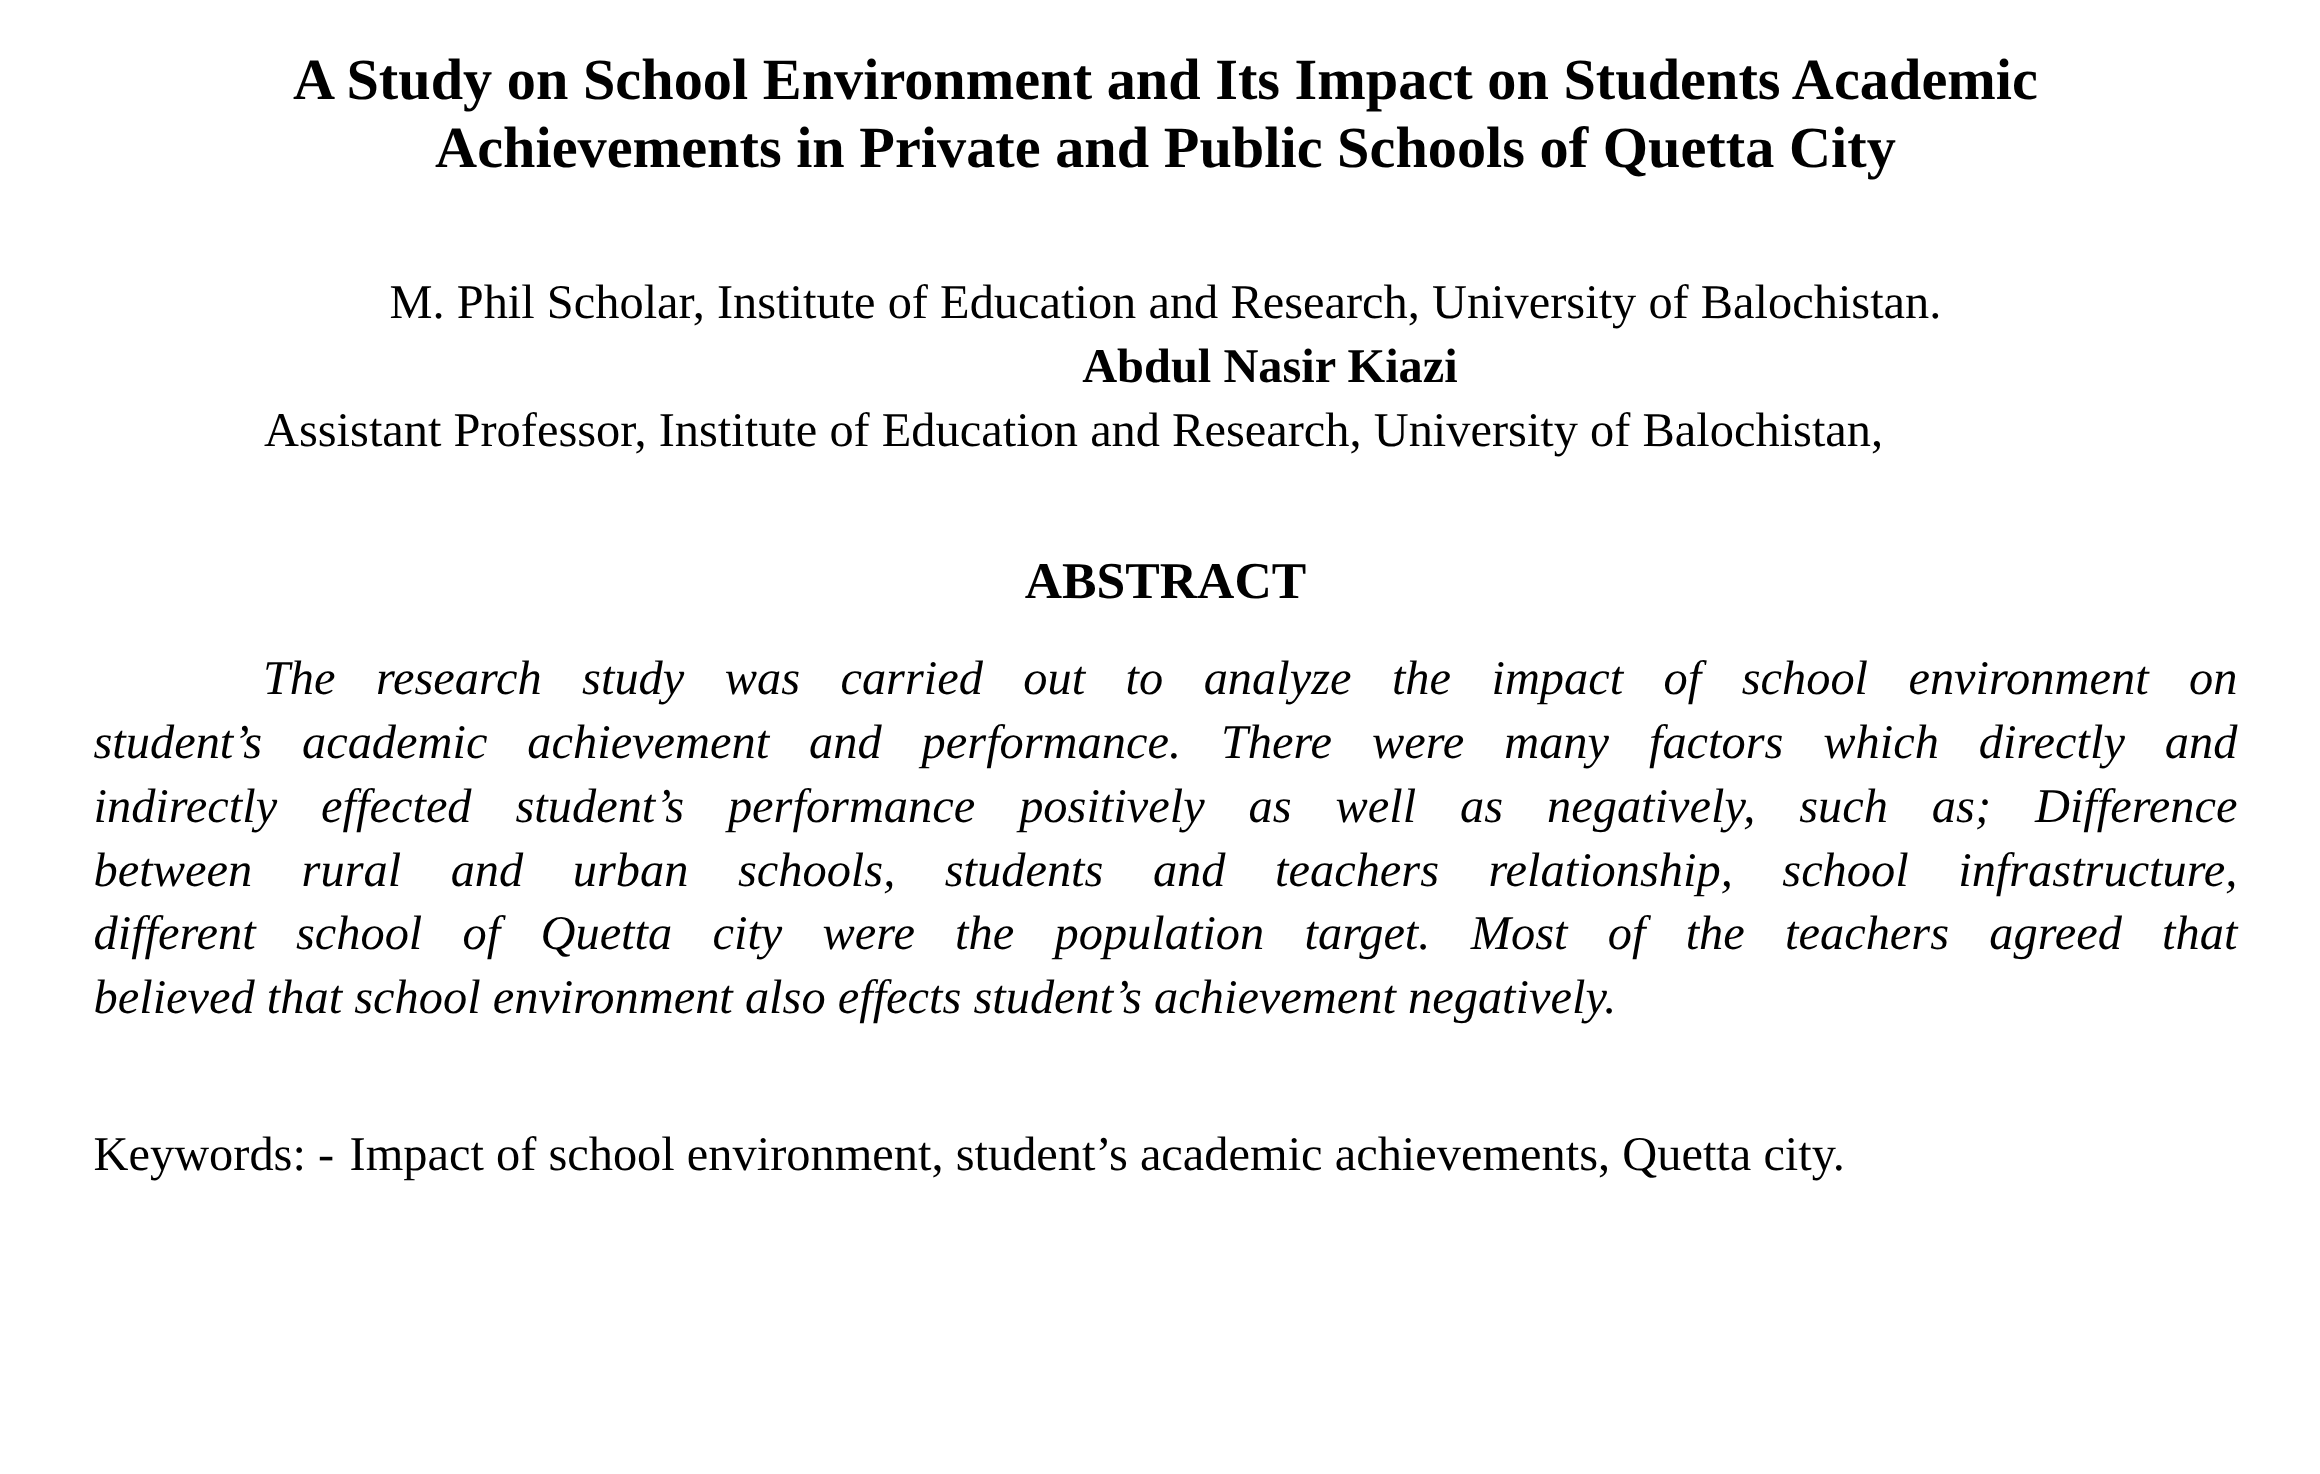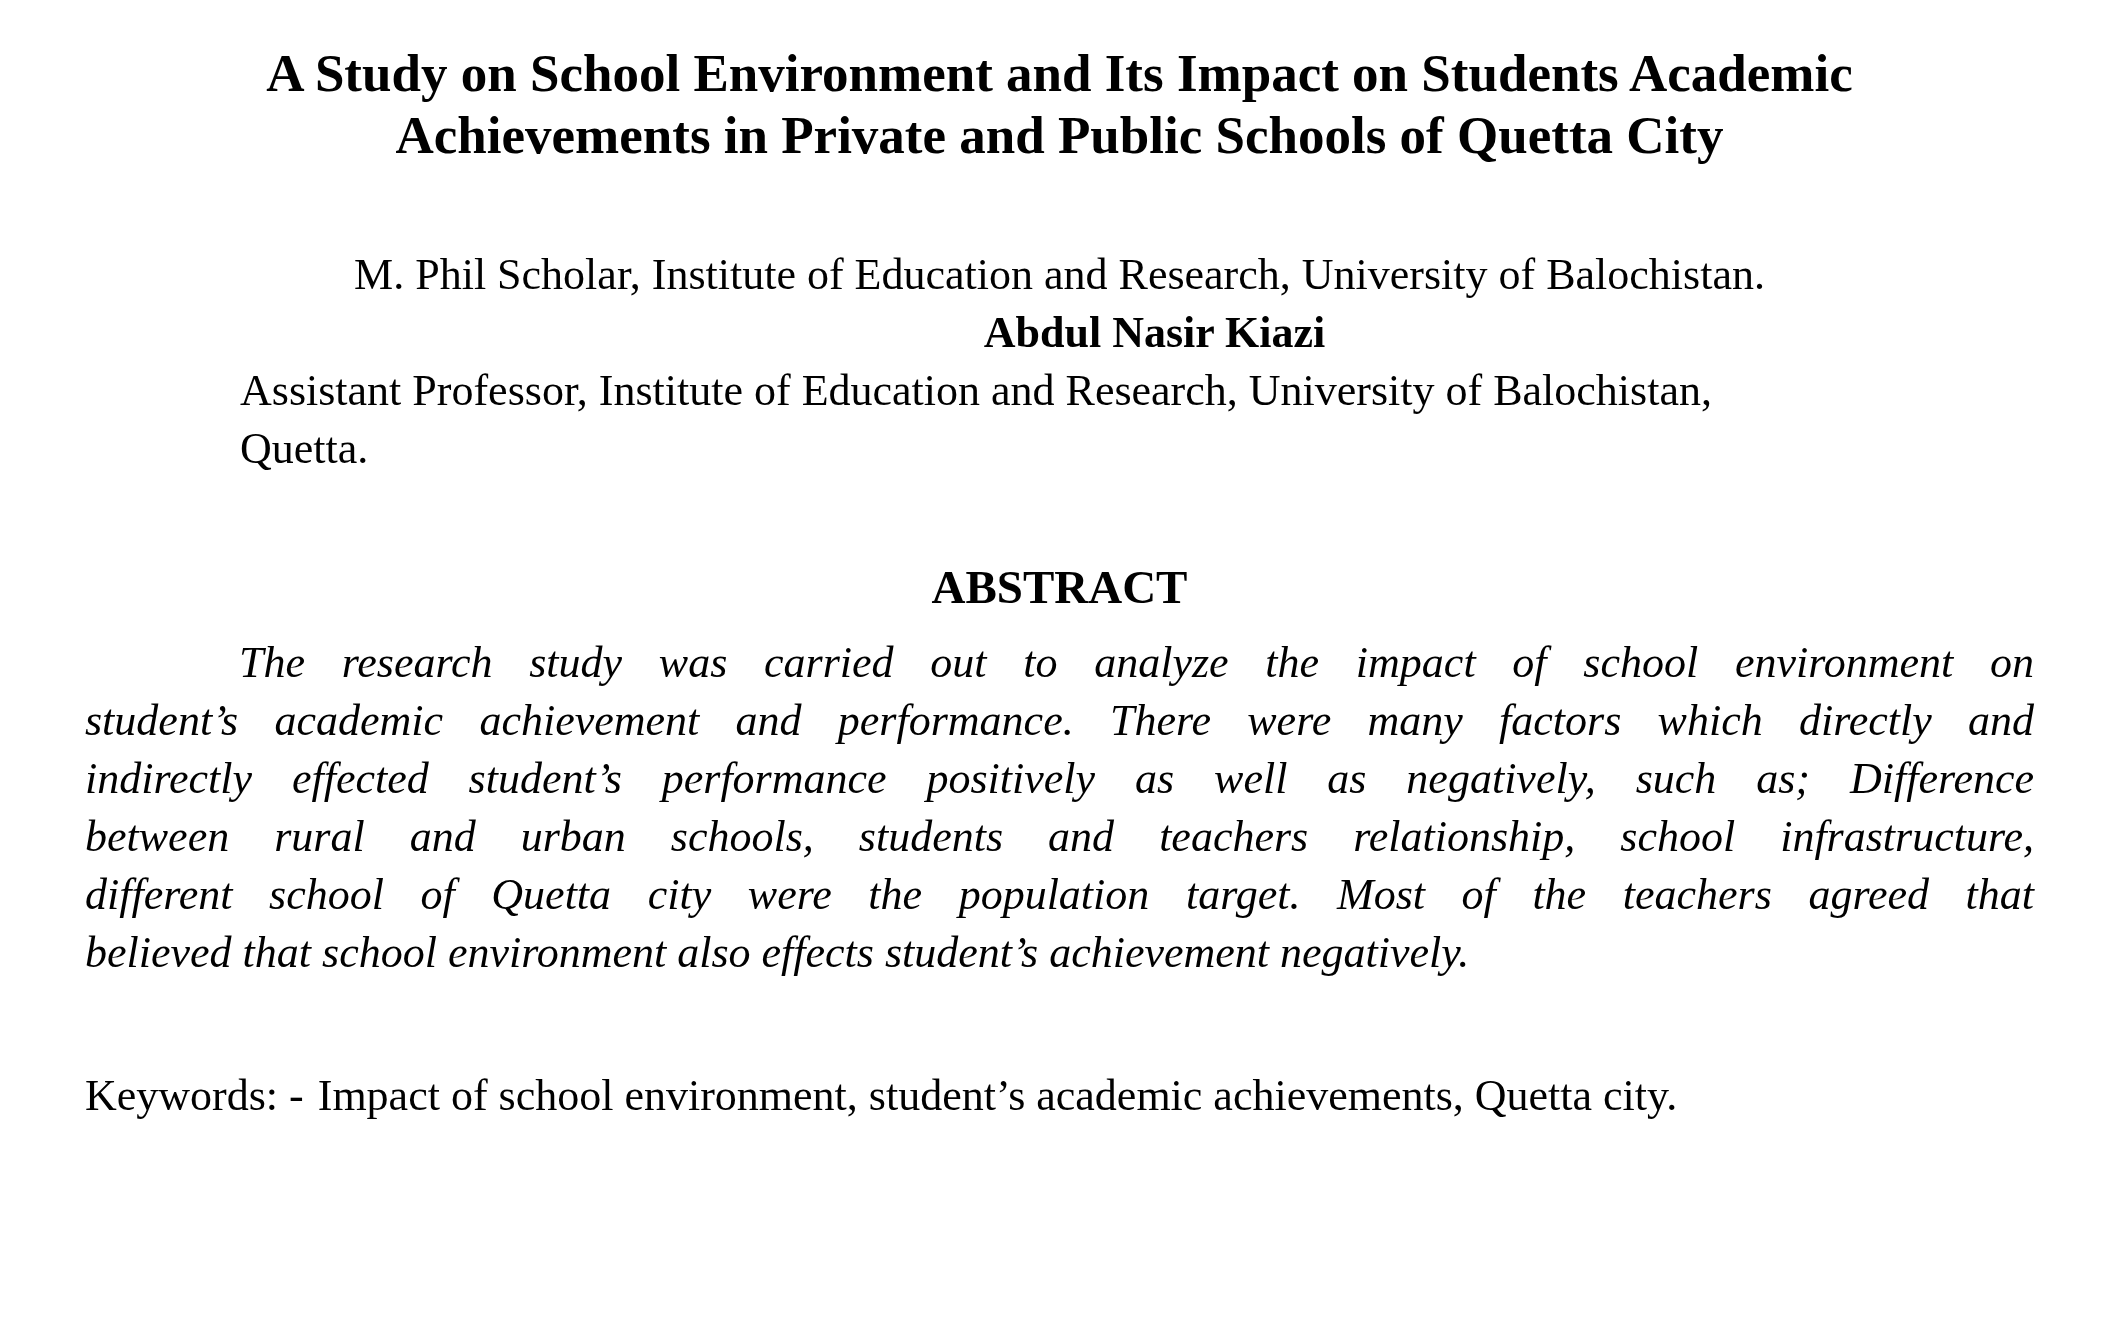--- a/index.html
+++ b/index.html
@@ -41,21 +41,21 @@
     padding-left: 155px;
   }
   .abstract-heading {
     margin-top: 82px;
     font-size: 47px;
     font-weight: bold;
     text-align: center;
     line-height: 54px;
   }
   .abstract {
-    margin-top: 20px;
+    margin-top: 32px;
     font-size: 44px;
     line-height: 58px;
     font-style: italic;
   }
   .abstract-line {
     text-align: justify;
     text-align-last: justify;
   }
   .abstract-line.first-line {
     text-indent: 154px;
@@ -81,21 +81,20 @@
 
   <div class="title">
     <div>A Study on School Environment and Its Impact on Students Academic</div>
     <div>Achievements in Private and Public Schools of Quetta City</div>
   </div>
 
   <div class="authors">
     <div class="affil-center">M. Phil Scholar, Institute of Education and Research, University of Balochistan.</div>
     <div class="author-name">Abdul Nasir Kiazi</div>
     <div class="affil-left">Assistant Professor, Institute of Education and Research, University of Balochistan,</div>
-    <div class="affil-left">Quetta.</div>
   </div>
 
   <div class="abstract-heading">ABSTRACT</div>
 
   <div class="abstract">
     <div class="abstract-line first-line">The research study was carried out to analyze the impact of school environment on</div>
     <div class="abstract-line">student’s academic achievement and performance. There were many factors which directly and</div>
     <div class="abstract-line">indirectly effected student’s performance positively as well as negatively, such as; Difference</div>
     <div class="abstract-line">between rural and urban schools, students and teachers relationship, school infrastructure,</div>
     <div class="abstract-line">different school of Quetta city were the population target. Most of the teachers agreed that</div>

